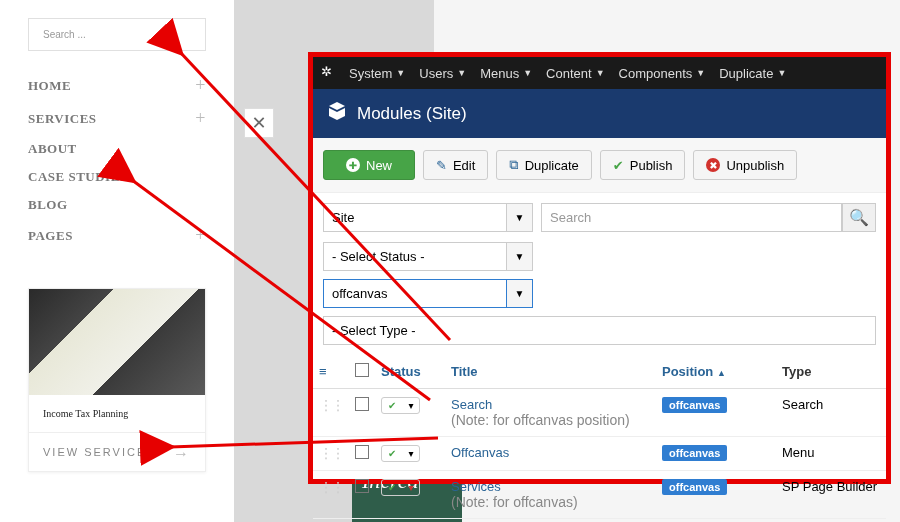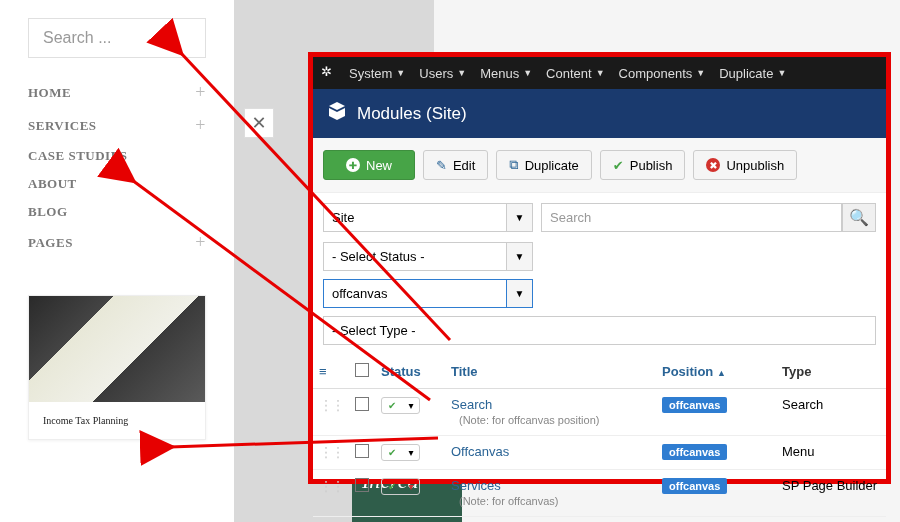--- a/index.html
+++ b/index.html
@@ -1,20 +1,20 @@
 <!DOCTYPE html>
 <html><head>
 <meta charset="utf-8">
 <style>
 * { box-sizing: border-box; margin: 0; padding: 0; }
 body { font-family: -apple-system, BlinkMacSystemFont, "Segoe UI", Arial, sans-serif; background: #f5f5f5; width: 900px; height: 522px; overflow: hidden; position: relative; }
 
 
 .sidebar { position: absolute; left: 0; top: 0; width: 234px; height: 522px; background: #fff; padding: 18px 28px 0 28px; }
-.search-box { border: 1px solid #e0e0e0; padding: 10px 14px; margin-bottom: 18px; color: #999; font-size: 16px; }
+.search-box { border: 1px solid #e0e0e0; padding: 10px 14px; margin-bottom: 18px; color: #999; font-size: 10px; }
 .nav-list { list-style: none; font-family: Liberation Serif, serif; }
 .nav-item { display: flex; justify-content: space-between; align-items: center; padding: 6px 0; color: #7a7a7a; font-weight: 700; font-size: 13px; letter-spacing: 0.5px; }
 .plus { color: #bbb; font-size: 18px; font-weight: 400; }
 
 .card { margin-top: 36px; background: #fff; border: 1px solid #eee; box-shadow: 0 1px 3px rgba(0,0,0,0.06); }
 .card-img { width: 100%; height: 106px; background: linear-gradient(135deg,#2a2a2a 0%, #444 30%, #e8e8d8 30%, #f0f0e8 60%, #3a3a3a 60%, #5a5a5a 100%); position: relative; }
 .card-body { padding: 12px 14px; font-family: Georgia, serif; font-size: 10px; color: #222; line-height: 1.3; }
 .card-foot { padding: 10px 14px; border-top: 1px solid #eee; color: #888; font-size: 11px; letter-spacing: 2px; display: flex; justify-content: space-between; align-items: center; }
 .arrow-r { color: #bbb; font-size: 16px; }
 
@@ -56,58 +56,62 @@
 .table { width: 100%; border-collapse: collapse; font-size: 13px; }
 .table th { text-align: left; padding: 8px 6px; color: #2a6496; font-weight: 700; border-bottom: 1px solid #ddd; }
 .table th.gray { color: #333; }
 .table td { padding: 8px 6px; border-bottom: 1px solid #eee; vertical-align: top; }
 .dots { color: #ccc; letter-spacing: -2px; font-size:14px; }
 .cb { width: 14px; height: 14px; border: 1px solid #777; display: inline-block; }
 .status-pill { display: inline-flex; border:1px solid #ccc; border-radius:3px; overflow:hidden; }
 .status-pill span { padding: 2px 6px; font-size:10px; }
 .status-pill .ok { color:#47a447; }
 .link { color: #2a6496; }
-.note { color: #888; font-size: 11px; margin-left: 8px; }
+.note { color: #888; font-size: 14px; }
 .badge { background:#2f7dd1; color:#fff; padding:2px 7px; font-size:11px; border-radius:2px; font-weight:700; }
 
 
 .arrows-svg { position:absolute; left:0; top:0; width:900px; height:522px; pointer-events:none; }
 </style>
 </head>
 <body>
 
 <div class="sidebar">
   <div class="search-box">Search ...</div>
   <ul class="nav-list">
     <li class="nav-item">
         <span>HOME</span>
         <span class="plus">+</span>
       </li>
     <li class="nav-item">
         <span>SERVICES</span>
         <span class="plus">+</span>
       </li>
     <li class="nav-item">
+        <span>ABOUT</span>
+      </li>
+    <li class="nav-item">
         <span>CASE STUDIES</span>
-      </li>
-    <li class="nav-item">
-        <span>ABOUT</span>
       </li>
     <li class="nav-item">
         <span>BLOG</span>
       </li>
     <li class="nav-item">
         <span>PAGES</span>
         <span class="plus">+</span>
       </li>
   </ul>
 
   <div class="card">
     <div class="card-img"></div>
     <div class="card-body">Income Tax Planning</div>
+    <div class="card-foot">
+      <span>VIEW SERVICE</span>
+      <span class="arrow-r">→</span>
+    </div>
   </div>
 </div>
 
 <div class="midstrip"></div>
 <div class="close-x">✕</div>
 <div class="green-block">Increa</div>
 
 <div class="admin">
   <div class="admin-top">
     <span class="joomla">✲</span>

